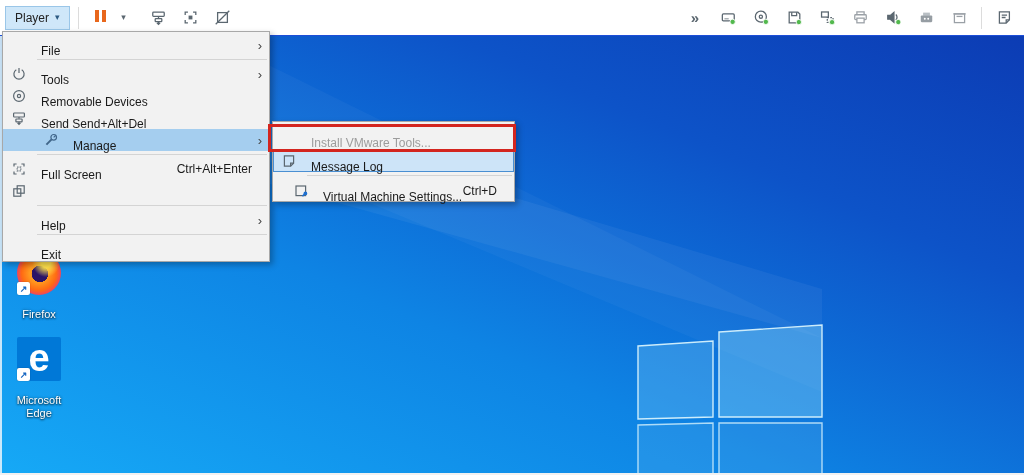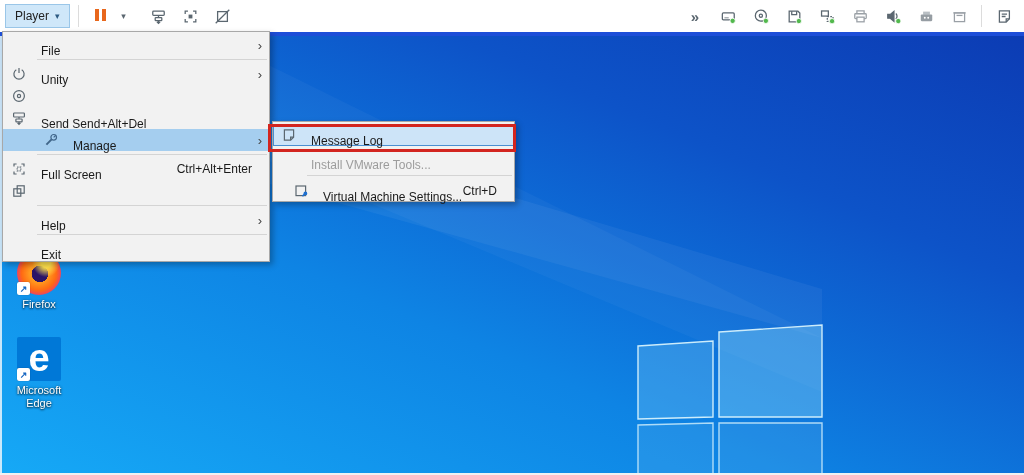--- a/index.html
+++ b/index.html
@@ -2,21 +2,21 @@
 <html><head>
 <meta charset="utf-8">
 <style>
   html,body{margin:0;padding:0;background:#888;}
   *{box-sizing:border-box;}
   #stage{position:relative;width:1024px;height:475px;overflow:hidden;
          font-family:"Liberation Sans",sans-serif;background:#fff;}
 
   
   .toolbar{position:absolute;left:0;top:0;width:1024px;height:36px;background:#ffffff;
-           border-bottom:4px solid #1d4ed8;display:flex;align-items:center;z-index:15;}
+           border-bottom:1px solid #1d4ed8;display:flex;align-items:center;z-index:15;}
   .player-btn{display:flex;align-items:center;gap:6px;height:24px;margin-left:5px;padding:0 9px;
               background:#cfe7f9;border:1px solid #9ac6e8;font-size:12px;color:#222;cursor:default;}
   .player-caret{font-size:9px;color:#2c5a82;line-height:1;}
   .tsep{width:1px;height:22px;background:#dcdcdc;margin:0 8px;}
   .tbtn{width:24px;height:24px;display:flex;align-items:center;justify-content:center;
         background:transparent;border:none;padding:0;margin:0 2px;}
   .tbtn svg{width:17px;height:17px;}
   .ico{stroke:#5b6770;fill:none;stroke-width:1.2;}
   .ico-dis{stroke:#9aa0a6;fill:none;stroke-width:1.2;}
   .caret-sm{font-size:9px;color:#5b6770;line-height:1;}
@@ -37,21 +37,21 @@
      background:
        radial-gradient(circle at 66% 28%, #ffe14d 0 10%, rgba(255,225,77,0) 32%),
        radial-gradient(circle at 52% 52%, #2a1468 0 25%, rgba(42,20,104,0) 26%),
        radial-gradient(circle at 50% 50%, #ff9a1f 30%, #ff6a13 56%, #e5308a 79%, #7a2bd0 100%);}
   .edge-square{width:44px;height:44px;background:#0078d7;border-radius:2px;
      display:flex;align-items:center;justify-content:center;}
   .edge-letter{color:#fff;font-size:38px;font-weight:bold;line-height:1;margin-top:-3px;}
   .lnk{position:absolute;left:0;bottom:0;width:13px;height:13px;background:#fff;border-radius:2px;
        box-shadow:0 0 1px rgba(0,0,0,.5);display:flex;align-items:center;justify-content:center;
        font-size:9px;font-weight:bold;color:#1565c0;}
-  .dlabel{margin-top:3px;font-size:11px;color:#fff;line-height:1.2;
+  .dlabel{margin-top:13px;font-size:11px;color:#fff;line-height:1.2;
           text-shadow:0 1px 2px rgba(0,0,0,.75),0 0 3px rgba(0,0,0,.45);}
 
   
   .menu{position:absolute;background:#f2f2f2;border:1px solid #a8a8a8;
         box-shadow:3px 3px 6px rgba(0,0,0,.28);font-size:12px;color:#1a1a1a;}
   #player-menu{left:2px;top:31px;width:268px;height:231px;z-index:20;padding:2px 0;}
   #manage-submenu{left:272px;top:121px;width:243px;height:81px;z-index:21;padding:2px 0;}
   .mrow{height:22px;display:flex;align-items:center;padding:0 7px 0 8px;}
   .mrow .micon{width:30px;display:flex;align-items:center;}
   .mrow .micon svg{width:16px;height:16px;}
@@ -233,30 +233,31 @@
       <span class="marrow">›</span>
     </div>
     <div class="msep"></div>
     <div class="mrow">
       <span class="micon">
         <svg viewBox="0 0 16 16" class="ico">
             <path d="M8 2v5"></path>
             <path d="M5.3 3.7a5.1 5.1 0 1 0 5.4 0"></path>
           </svg>
       </span>
-      <span class="mlabel">Unity</span>
+      <span class="mlabel">Tools</span>
       <span class="marrow">›</span>
     </div>
     <div class="mrow">
       <span class="micon">
         <svg viewBox="0 0 16 16" class="ico">
             <circle cx="8" cy="8" r="5.4"></circle>
             <circle cx="8" cy="8" r="1.6"></circle>
           </svg>
       </span>
+      <span class="mlabel">Removable Devices</span>
     </div>
     <div class="mrow">
       <span class="micon">
         <svg viewBox="0 0 16 16" class="ico">
           <rect x="2.6" y="3" width="10.8" height="4" rx="0.8"></rect>
           <rect x="4.9" y="9" width="6.2" height="2.8" rx="0.6"></rect>
           <path d="M8 7v1.8 M8 12v2.2 M6.5 12.9 8 14.4 9.5 12.9"></path>
         </svg>
       </span>
       <span class="mlabel">Send Send+Alt+Del</span>
@@ -298,33 +299,33 @@
       <span class="marrow">›</span>
     </div>
     <div class="msep"></div>
     <div class="mrow">
       <span class="micon"></span>
       <span class="mlabel">Exit</span>
     </div>
   </div>
 
   <div class="menu" id="manage-submenu">
-    <div class="mrow sub-row hl-box">
-      <span class="micon">
-        <svg viewBox="0 0 16 16" class="ico">
-          <path d="M3.4 2.8h9.2v7.4l-3 3H3.4z"></path>
-          <path d="M12.6 10.2H9.6v3"></path>
-        </svg>
-      </span>
-      <span class="mlabel">Message Log</span>
-    </div>
     <div class="mrow sub-install disabled">
       <span class="micon"></span>
       <span class="mlabel">Install VMware Tools...</span>
     </div>
+    <div class="mrow sub-row hl-box">
+      <span class="micon">
+        <svg viewBox="0 0 16 16" class="ico">
+          <path d="M3.4 2.8h9.2v7.4l-3 3H3.4z"></path>
+          <path d="M12.6 10.2H9.6v3"></path>
+        </svg>
+      </span>
+      <span class="mlabel">Message Log</span>
+    </div>
     <div class="msep"></div>
     <div class="mrow sub-vms">
       <span class="micon">
         <svg viewBox="0 0 16 16" class="ico">
           <rect x="3" y="3" width="9.6" height="9.6"></rect>
           <path d="M9.4 13.2l3.6-3.6" stroke="#1d6fd1" stroke-width="1.6"></path>
           <circle cx="12.4" cy="10.4" r="1.3" stroke="#1d6fd1"></circle>
         </svg>
       </span>
       <span class="mlabel">Virtual Machine Settings...</span>

